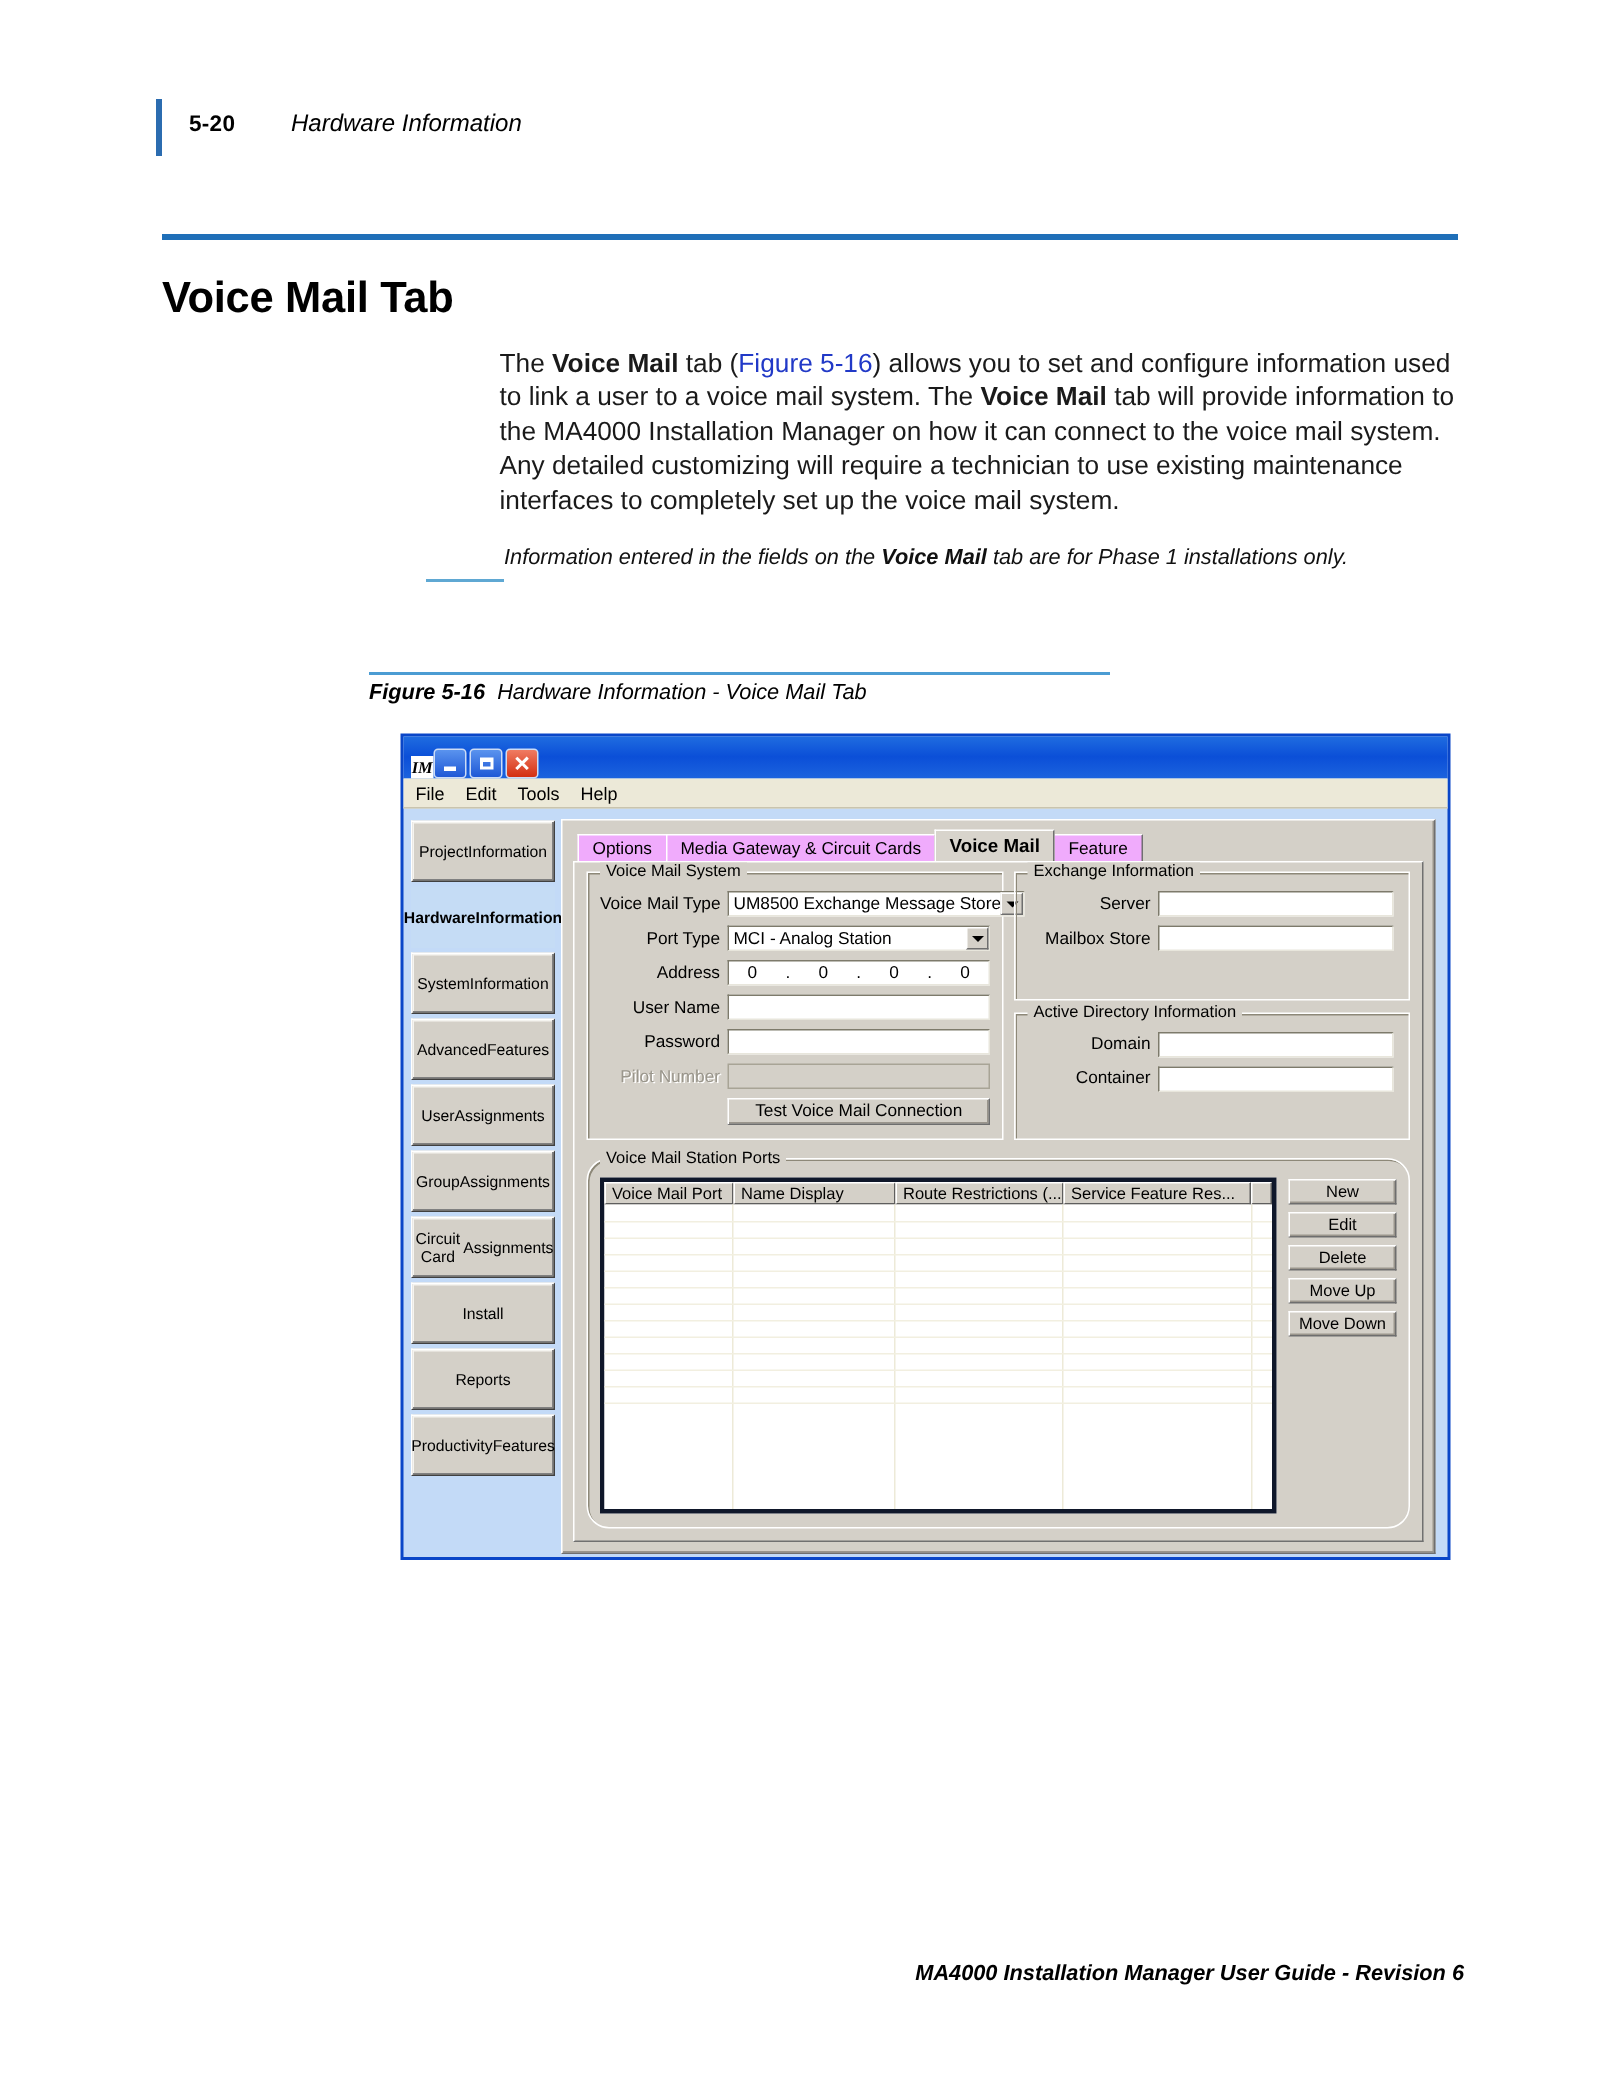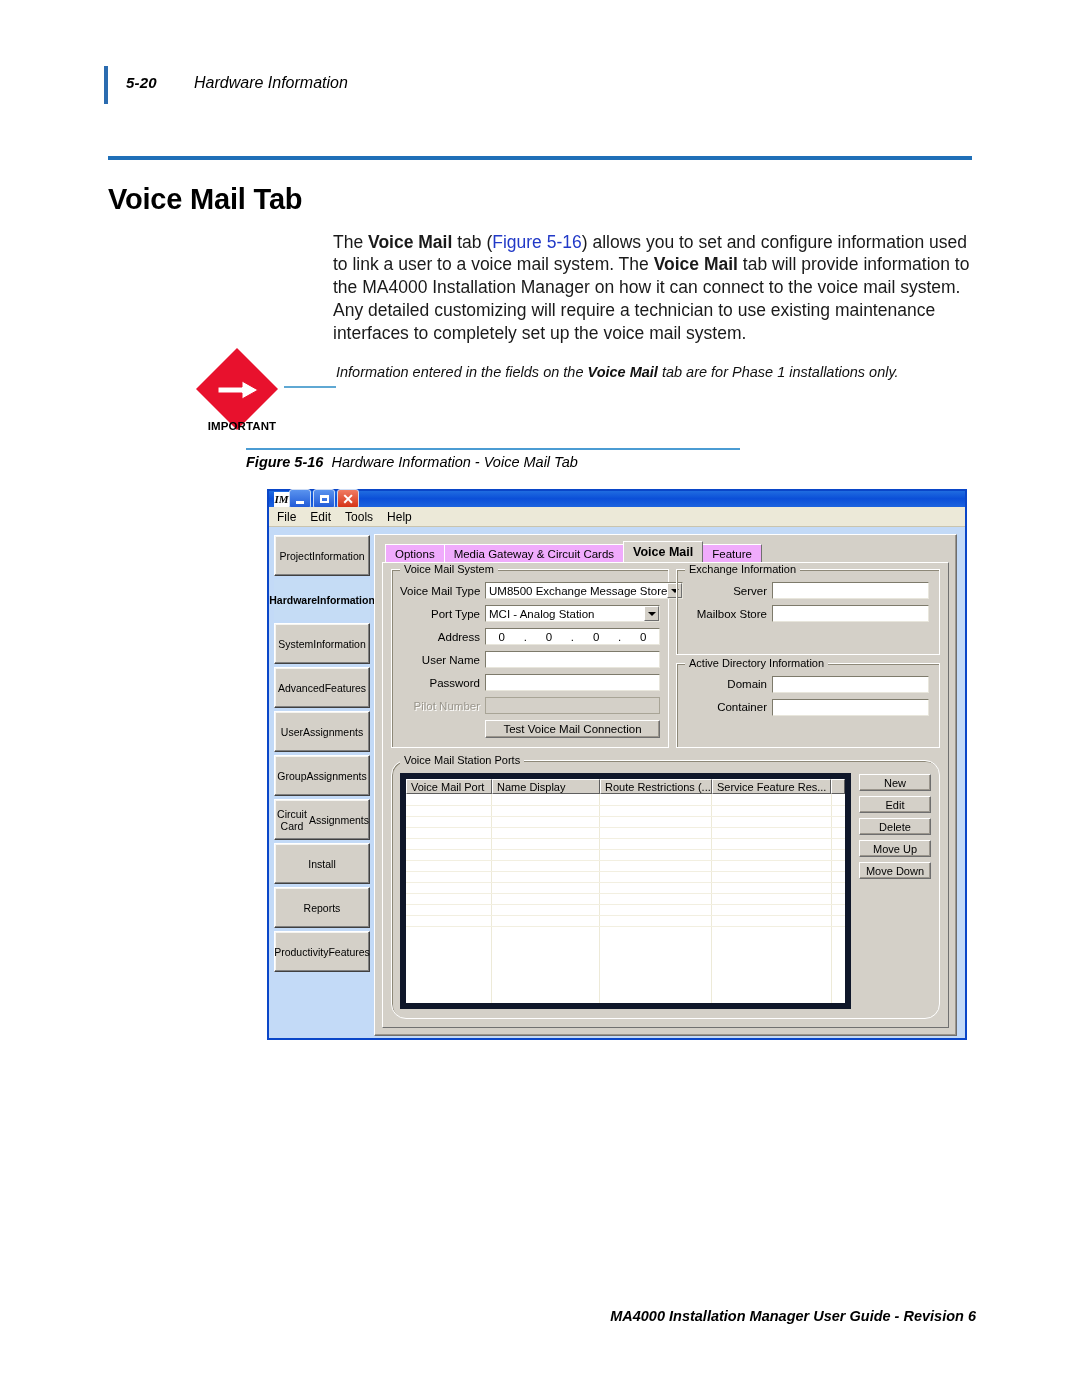--- a/index.html
+++ b/index.html
@@ -8,21 +8,21 @@
     background:#ffffff;
     font-family:"Liberation Sans", sans-serif;
     position:relative;
     overflow:hidden;
     -webkit-font-smoothing:antialiased;
   }
 
   
   .run-head { position:absolute; left:104px; top:66px; width:860px; height:40px; }
   .run-head .rule { position:absolute; left:0; top:0; width:4px; height:38px; background:#2B6CB0; }
-  .run-head .pg   { position:absolute; left:22px; top:8px; font-style:italic; font-weight:bold;
+  .run-head .pg   { position:absolute; left:22px; top:8px; font-weight:bold;
                     font-size:15px; color:#000; letter-spacing:.2px; }
   .run-head .sect { position:absolute; left:90px; top:8px; font-style:italic; font-size:16px; color:#000; }
 
   
   .title-rule { position:absolute; left:108px; top:156px; width:864px; height:4px; background:#1F6FB8; }
   .page-title { position:absolute; left:108px; top:164px; font-size:29px; font-weight:bold; color:#000000;
                 letter-spacing:-0.2px; }
 
   
   .body-copy { position:absolute; left:333px; top:213px; width:650px;
@@ -47,23 +47,23 @@
   .cap-rule { position:absolute; left:246px; top:448px; width:494px; height:2px; background:#4B9CD3; }
   .fig-cap  { position:absolute; left:246px; top:454px; font-size:14.5px; font-style:italic; color:#000; }
   .fig-cap .num { font-weight:bold; font-style:italic; }
 
   
   .app { position:absolute; left:267px; top:489px; width:700px; height:551px;
          background:#0A46C8; padding:2px; box-sizing:border-box; }
   .app-inner { width:100%; height:100%; background:#C3DAF7; box-sizing:border-box;
                display:flex; flex-direction:column; }
 
-  .titlebar { height:16px; flex:none;
+  .titlebar { height:28px; flex:none;
               background:linear-gradient(180deg,#1F6CE0 0%,#0B4FD8 48%,#1C63DE 100%);
-              display:flex; align-items:center; padding:0 3px 0 5px; }
+              display:flex; align-items:flex-end; padding:0 3px 0 5px; }
   .tb-icon { width:15px; height:15px; background:#fff; color:#000; font-weight:bold;
              font-size:11px; font-style:italic; display:flex; align-items:center;
              justify-content:center; font-family:"Liberation Serif", serif; flex:none; }
   .tb-title { color:#fff; font-size:13px; font-weight:bold; margin-left:6px; flex:1;
               text-shadow:1px 1px 1px rgba(0,0,0,.45); white-space:nowrap; }
   .tb-btns { display:flex; gap:2px; flex:none; }
   .tb-btn { width:20px; height:18px; border:1px solid #ccdcf5; border-radius:3px;
             display:flex; align-items:center; justify-content:center; }
   .tb-min { background:linear-gradient(180deg,#5A93EE,#1E58D6); }
   .tb-max { background:linear-gradient(180deg,#5A93EE,#1E58D6); }
@@ -139,21 +139,21 @@
 
   .testbtn { margin-left:85px; height:18px; background:#D4D0C8; border:1px solid #FFFFFF;
              border-right-color:#6E6E6E; border-bottom-color:#6E6E6E;
              box-shadow:inset -1px -1px 0 #9A958C;
              display:flex; align-items:center; justify-content:center;
              font-size:11.5px; color:#000; box-sizing:border-box; }
 
   
   .ports { margin-top:12px; flex:1; padding:12px 8px 9px 8px; box-sizing:border-box; display:flex;border-radius:15px; }
   .grid-wrap { flex:1; display:flex; }
-  .grid { flex:1; background:#FFFFFF; border:6px solid #0f172a;
+  .grid { flex:1; background:#FFFFFF; border:3px solid #0f172a;
           box-shadow:inset 1px 1px 0 #3A3A3A; display:flex; flex-direction:column; box-sizing:border-box; }
   .grid-head { display:flex; height:15px; flex:none; background:#D4D0C8; }
   .gh { background:#D4D0C8; border:1px solid #FFFFFF; border-right-color:#5E5E5E;
         border-bottom-color:#5E5E5E; font-size:11px; color:#000; padding-left:4px;
         display:flex; align-items:center; box-sizing:border-box; white-space:nowrap; overflow:hidden; }
   .gh.c0 { width:86px; flex:none; }
   .gh.c1 { width:108px; flex:none; }
   .gh.c2 { width:112px; flex:none; }
   .gh.c3 { flex:1; }
   .gh.c4 { width:14px; flex:none; }
@@ -181,27 +181,20 @@
   <div class="pg">5-20</div>
   <div class="sect">Hardware Information</div>
 </div>
 
 <div class="title-rule"></div>
 <h1 class="page-title">Voice Mail Tab</h1>
 
 <p class="body-copy"><span>The </span><b>Voice Mail</b><span> tab (</span><span class="figref">Figure 5-16</span><span>) allows you to set and configure information used to link a user to a voice mail system. The </span><b>Voice Mail</b><span> tab will provide information to the MA4000 Installation Manager on how it can connect to the voice mail system. Any detailed customizing will require a technician to use existing maintenance interfaces to completely set up the voice mail system.</span></p>
 
 <div class="note">
-  <div class="diamond-wrap">
-    <div class="diamond"></div>
-    <svg class="diamond-arrow" viewBox="0 0 44 20">
-      <path d="M2 7 H26 V1 L42 10 L26 19 V13 H2 Z" fill="#ffffff" stroke="#E8112D" stroke-width="1"></path>
-    </svg>
-    <div class="imp-label">IMPORTANT</div>
-  </div>
   <div class="note-lead"></div>
   <div class="note-text"><span>Information entered in the fields on the </span><b>Voice Mail</b><span> tab are for Phase 1 installations only.</span></div>
 </div>
 
 <div class="cap-rule"></div>
 <div class="fig-cap"><span class="num">Figure 5-16</span>&nbsp; <span>Hardware Information - Voice Mail Tab</span></div>
 
 <div class="app">
   <div class="app-inner">
 

